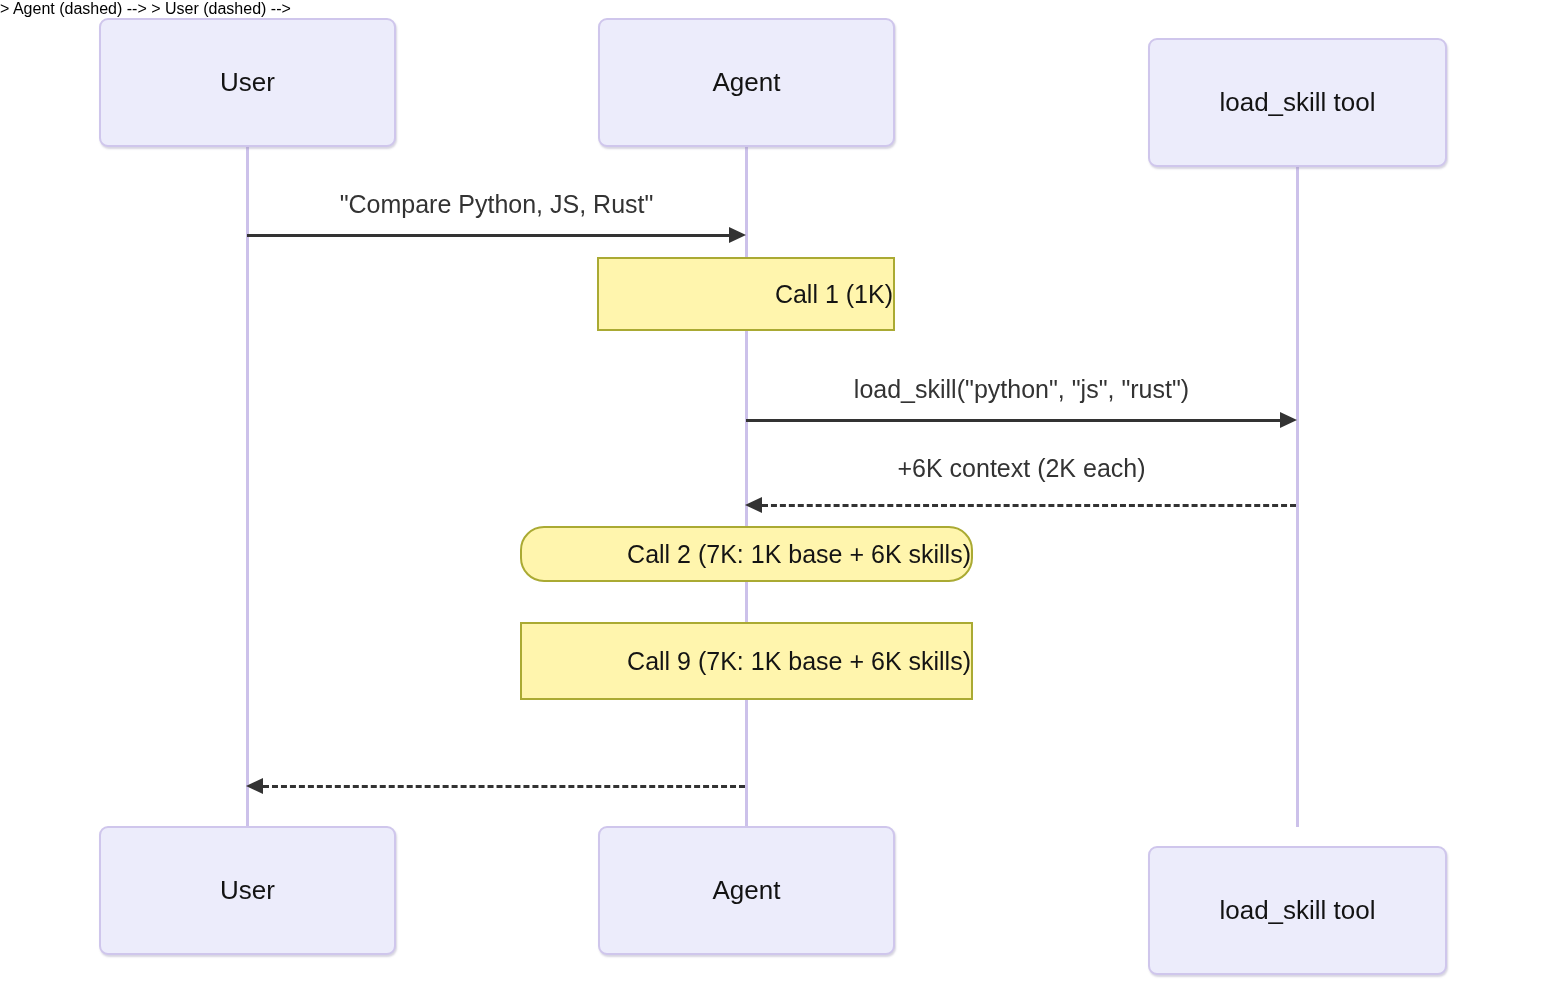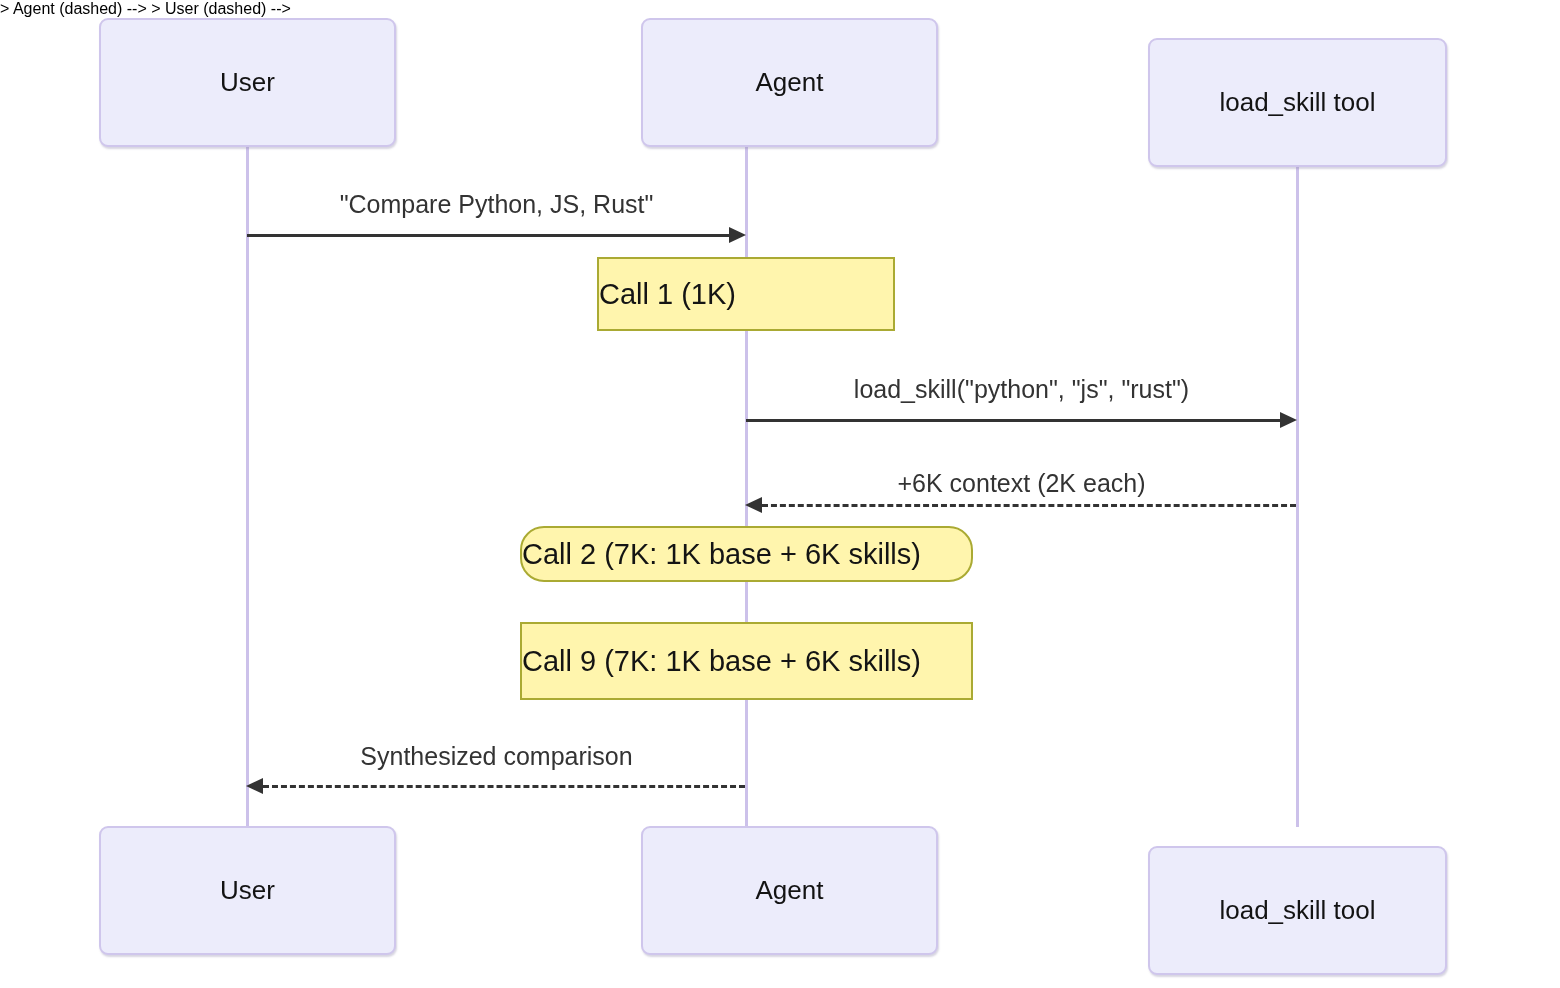--- a/index.html
+++ b/index.html
@@ -35,31 +35,31 @@
     border:2px solid var(--actor-border);
     border-radius:9px;
     box-sizing:border-box;
     display:flex;align-items:center;justify-content:center;
     font-size:26px;color:var(--actor-text);
     box-shadow:1px 2px 2px rgba(140,135,170,0.35);
   }
   .row-top{top:18px;}
   .row-bottom{top:826px;}
   .a-user{left:99px;width:297px;}
-  .a-agent{left:598px;width:297px;margin-left:43px;}
+  .a-agent{left:598px;width:297px;}
   .a-tool{left:1148px;width:299px;margin-top:20px;}
   
   .msg-label{
     position:absolute;
     font-size:25px;color:var(--msg-text);
     text-align:center;white-space:nowrap;
   }
   .m1-label{left:247px;width:499px;top:190px;}
   .m2-label{left:746px;width:551px;top:375px;}
-  .m3-label{left:746px;width:551px;top:469px;}
+  .m3-label{left:746px;width:551px;top:454px;}
   .m4-label{left:247px;width:499px;top:742px;}
   
   .msg-line{position:absolute;height:0;border-top:3px solid var(--arrow);}
   .msg-line.dashed{border-top-style:dashed;}
   .m1-line{left:247px;width:483px;top:234px;}
   .m2-line{left:746px;width:535px;top:419px;}
   .m3-line{left:762px;width:534px;top:504px;}
   .m4-line{left:263px;width:482px;top:785px;}
   
   .head{position:absolute;width:0;height:0;border-top:8px solid transparent;border-bottom:8px solid transparent;}
@@ -68,22 +68,22 @@
   .m1-head{left:729px;top:227px;}
   .m2-head{left:1280px;top:412px;}
   .m3-head{left:745px;top:497px;}
   .m4-head{left:246px;top:778px;}
   
   .note{
     position:absolute;
     background:var(--note-fill);
     border:2px solid var(--note-border);
     box-sizing:border-box;
-    display:flex;align-items:center;justify-content:flex-start;
-    font-size:29px;color:#141414;
+    display:flex;align-items:center;justify-content:flex-end;
+    font-size:25px;color:#141414;
     white-space:nowrap;
   }
   .n1{left:597px;top:257px;width:298px;height:74px;}
   .n2{left:520px;top:526px;width:453px;height:56px;border-radius:24px;}
   .n3{left:520px;top:622px;width:453px;height:78px;}
 </style>
 </head>
 <body>
 
 <div class="diagram">
@@ -126,21 +126,20 @@
 
   
   <div class="note n2">
     <span>Call 2 (7K: 1K base + 6K skills)</span>
   </div>
   <div class="note n3">
     <span>Call 9 (7K: 1K base + 6K skills)</span>
   </div>
 
   &gt; User (dashed) --&gt;
-  <div class="msg-label m4-label">Synthesized comparison</div>
   <div class="msg-line dashed m4-line"></div>
   <div class="head head-left m4-head"></div>
 
   
   <div class="actor row-bottom a-user">
     <span>User</span>
   </div>
   <div class="actor row-bottom a-agent">
     <span>Agent</span>
   </div>

